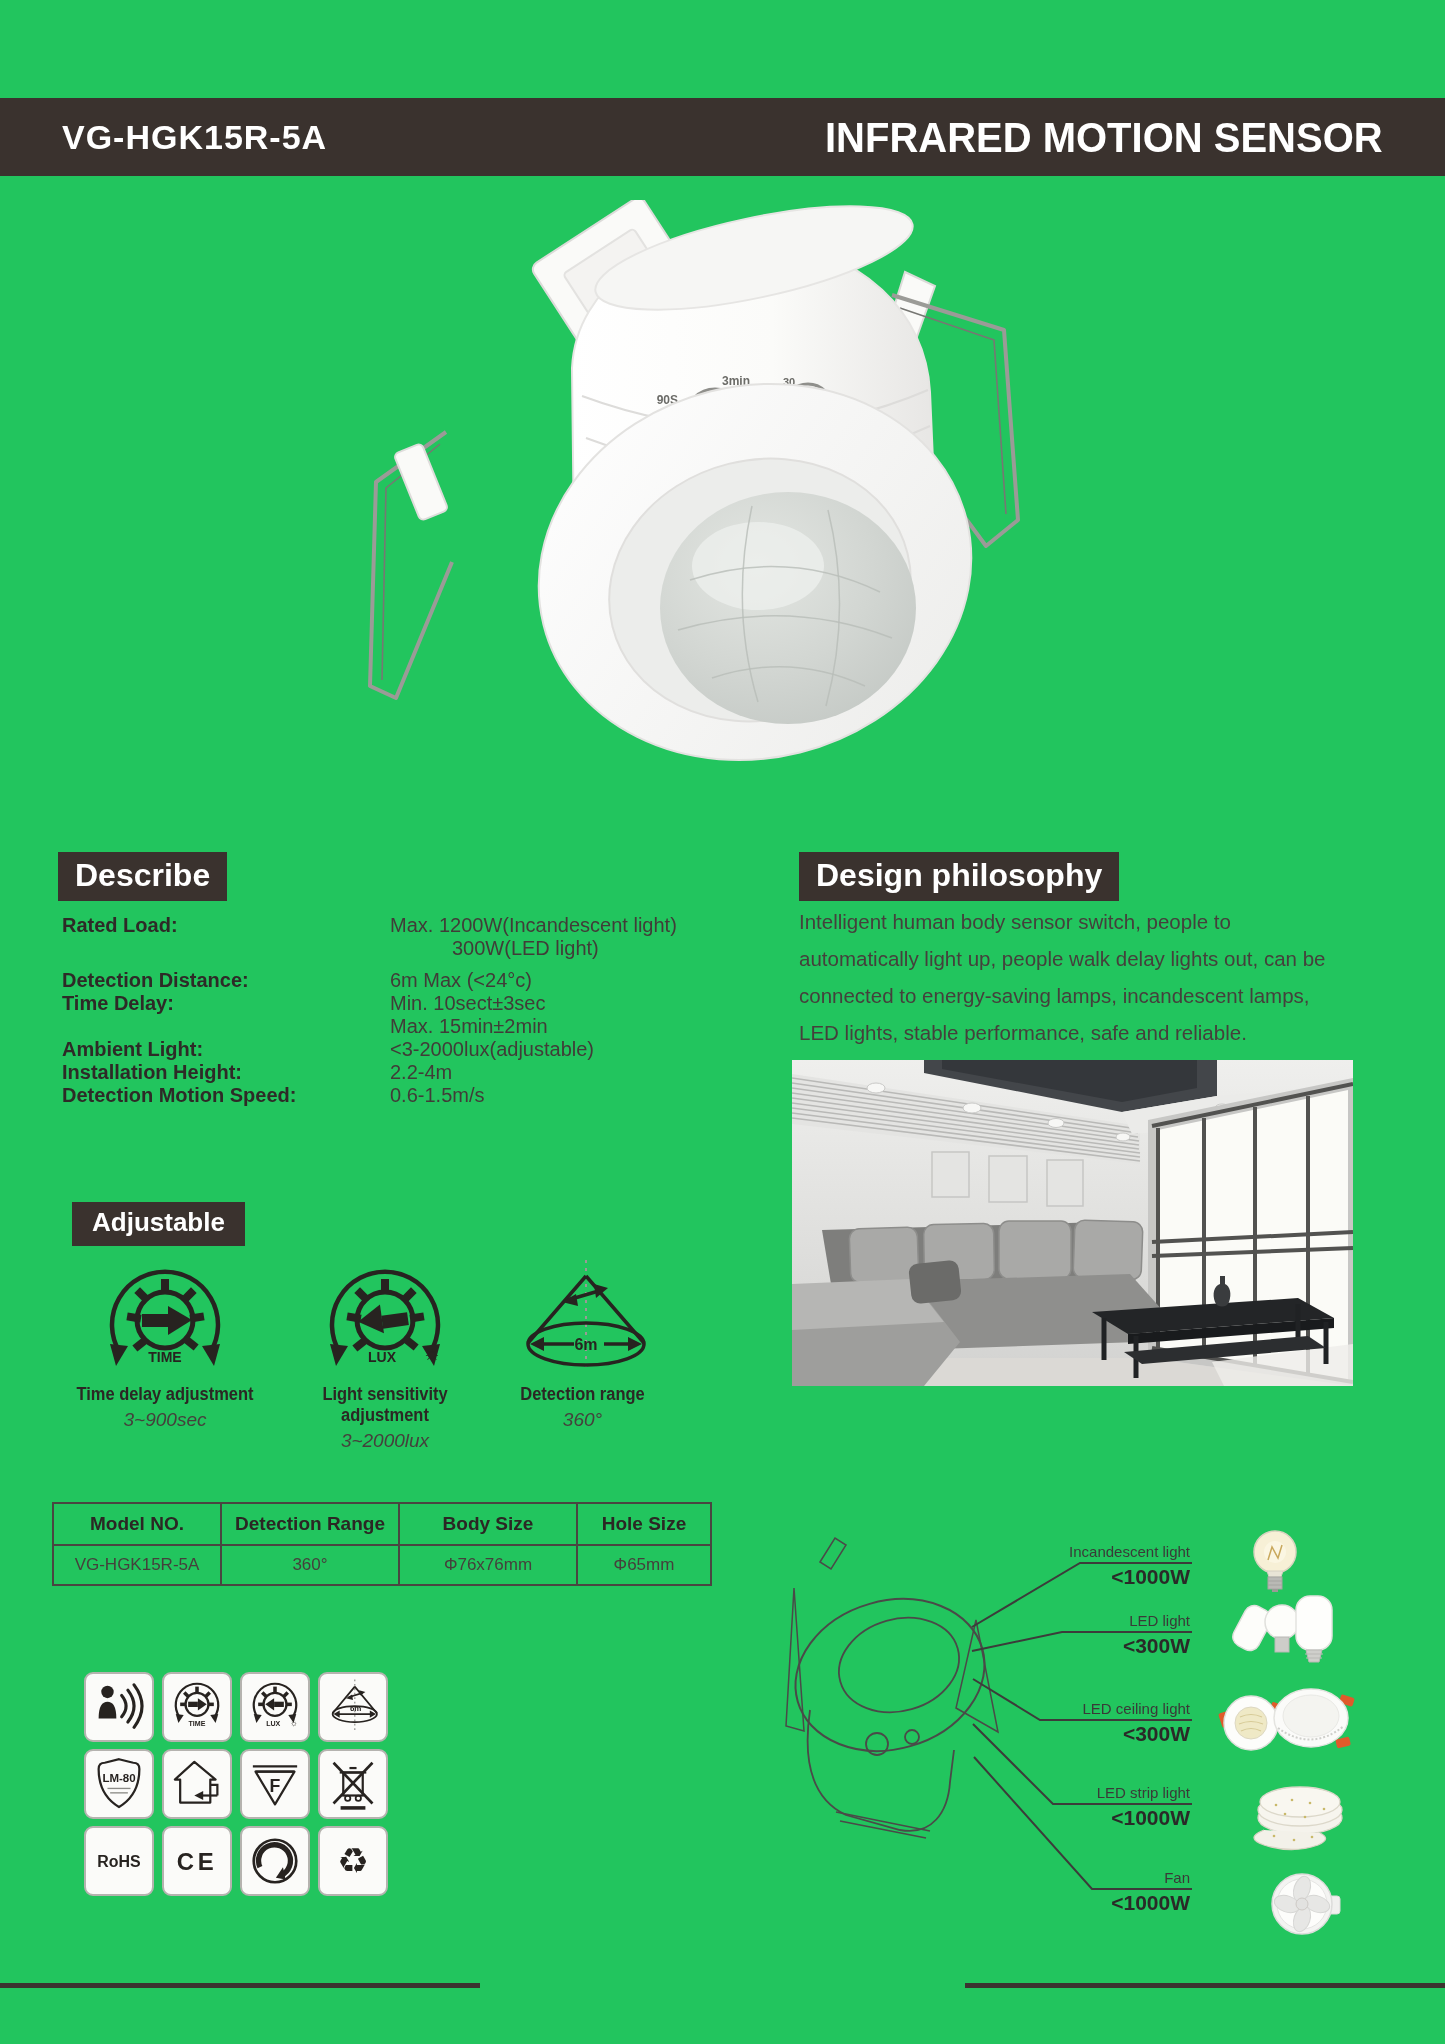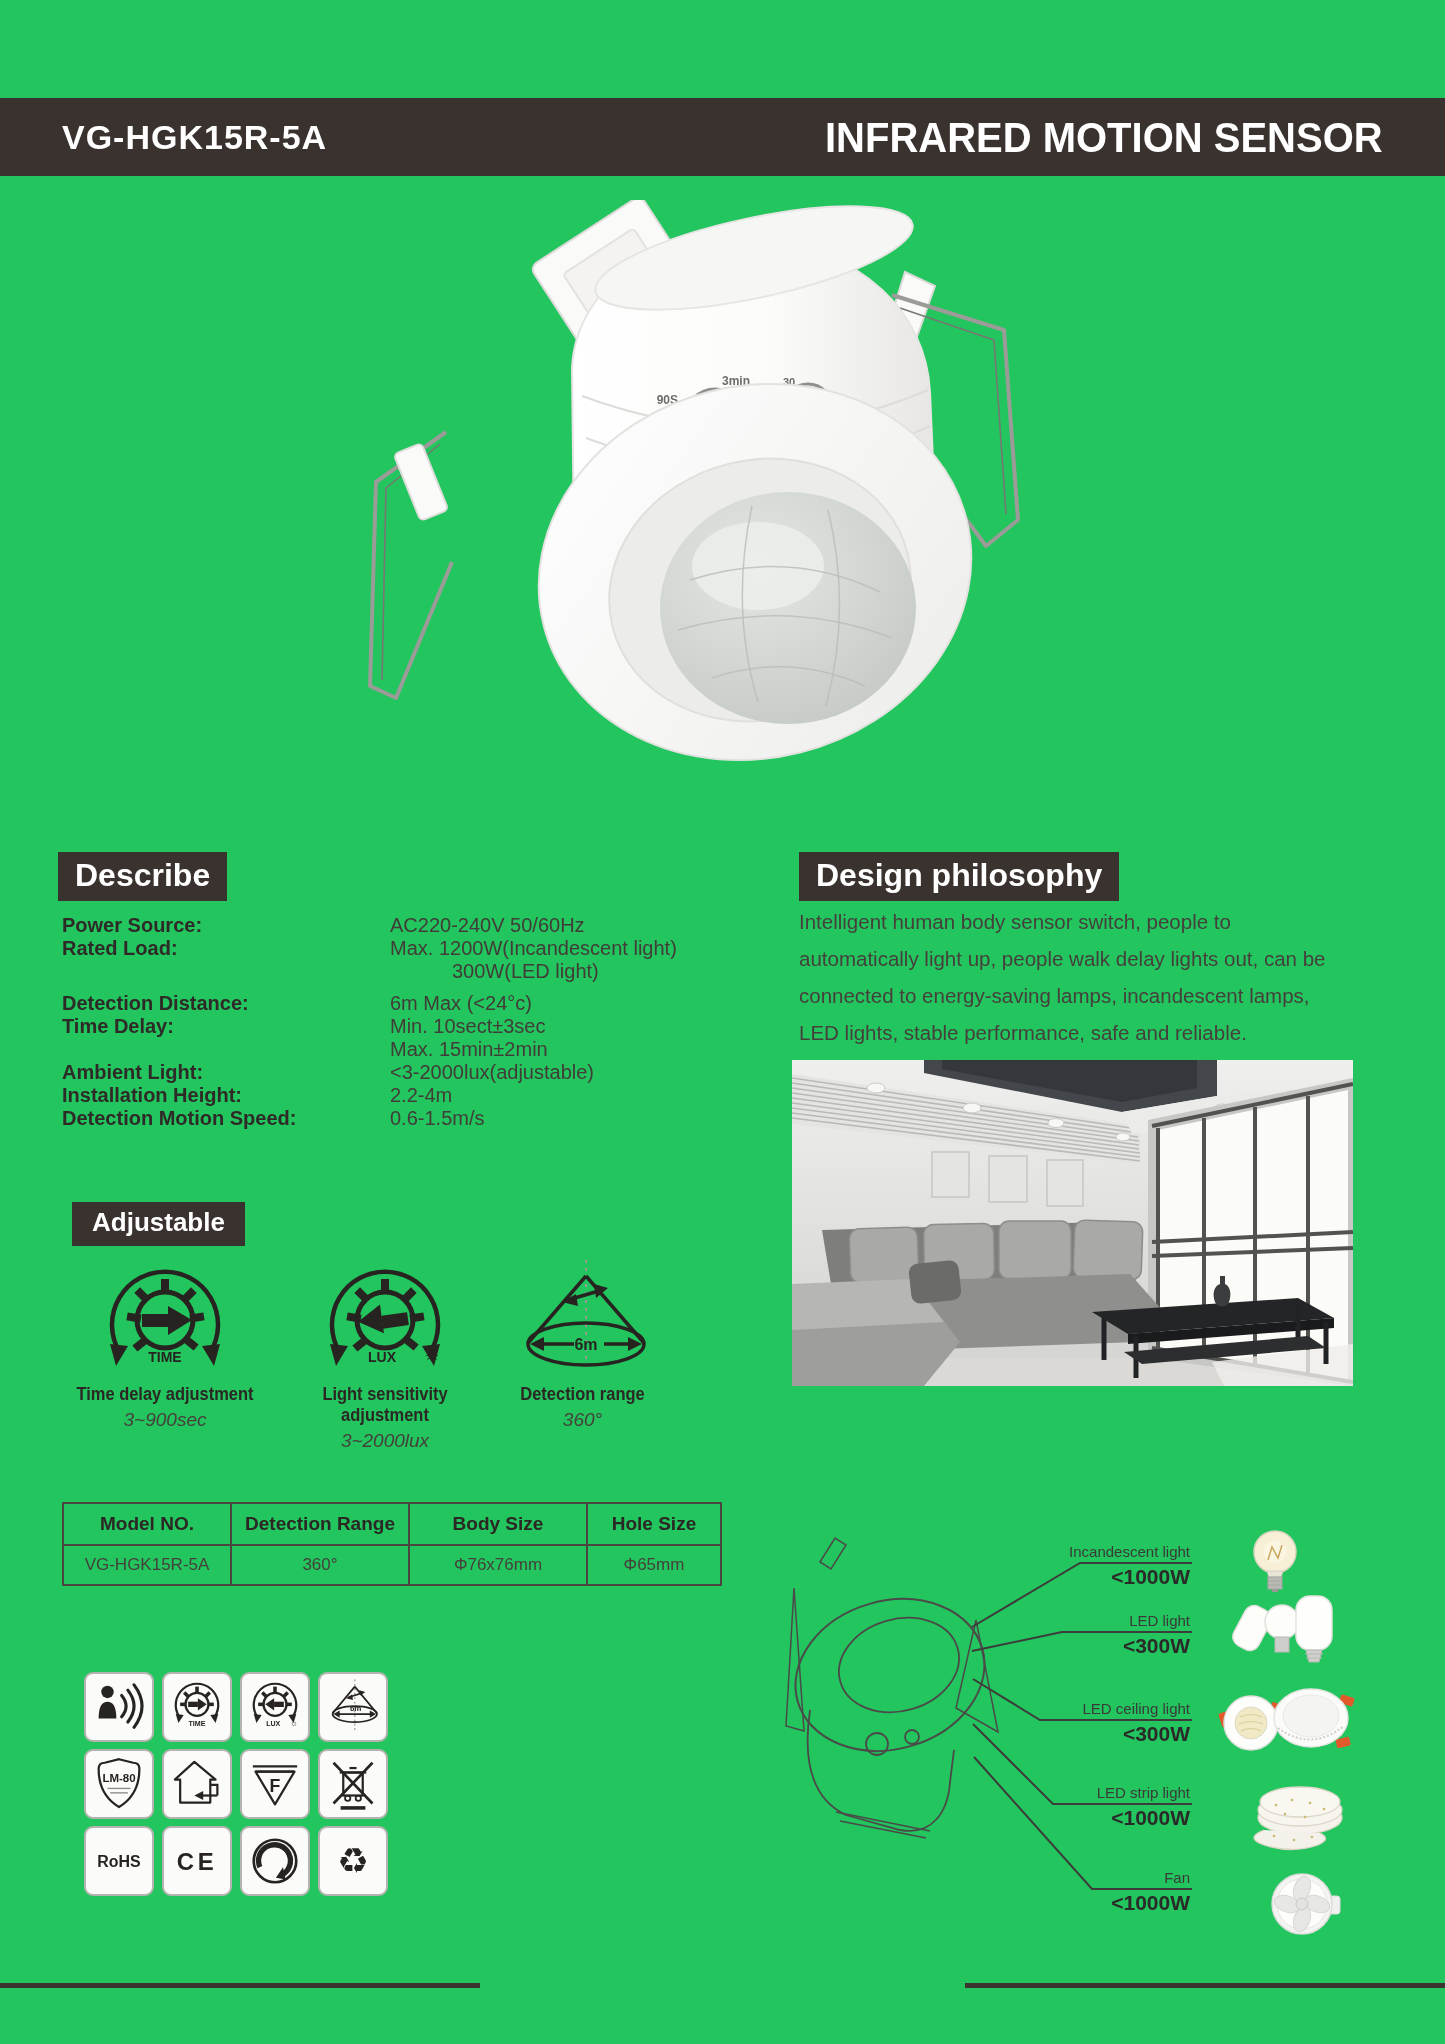--- a/index.html
+++ b/index.html
@@ -43,21 +43,21 @@
   .adj{position:absolute;left:50px;top:1256px;display:flex;}
   .adj-item{text-align:center;}
   .adj-item.c1{width:230px;}
   .adj-item.c2{width:210px;}
   .adj-item.c3{width:185px;}
   .adj-label{font-weight:bold;font-size:17.5px;color:#2b2724;margin-top:6px;
              transform:scaleX(.94);}
   .adj-value{font-size:19px;color:#45403c;margin-top:4px;font-style:italic;}
 
   
-  .spec-table{position:absolute;left:62px;top:1502px;border-collapse:collapse;}
+  .spec-table{position:absolute;left:52px;top:1502px;border-collapse:collapse;}
   .spec-table th,.spec-table td{border:2px solid #4a4541;text-align:center;
         padding:0 10px;box-sizing:border-box;}
   .spec-table th{font-size:19px;font-weight:bold;height:42px;color:#2b2724;}
   .spec-table td{font-size:17px;height:40px;color:#45403c;}
   .cw1{width:168px;} .cw2{width:178px;} .cw3{width:178px;} .cw4{width:134px;}
 
   
   .certgrid{position:absolute;left:84px;top:1672px;display:grid;
             grid-template-columns:repeat(4,70px);grid-auto-rows:70px;gap:7px 8px;}
   .cert{background:#fbfbf9;border:2px solid #b5b3af;border-radius:9px;
@@ -148,26 +148,20 @@
     <g>
       <ellipse cx="428" cy="408" rx="128" ry="116" fill="url(#dome)"></ellipse>
       <ellipse cx="398" cy="366" rx="66" ry="44" fill="#eef0ed" opacity=".75"></ellipse>
       <path d="M330,380 Q428,348 520,392 M318,430 Q428,398 532,438 M352,478 Q430,452 505,486" fill="none" stroke="#b8bdb8" stroke-width="1.5" opacity=".8"></path>
       <path d="M392,306 Q370,408 398,502 M468,310 Q492,408 466,506" fill="none" stroke="#b8bdb8" stroke-width="1.5" opacity=".8"></path>
     </g>
   </svg>
 
   <div class="badge describe">Describe</div>
   <div class="specs">
-    <div class="sprow">
-      <div class="slabel">Power Source:</div>
-      <div class="svals">
-          <div class="sval">AC220-240V 50/60Hz</div>
-        </div>
-    </div>
     <div class="sprow">
       <div class="slabel">Rated Load:</div>
       <div class="svals">
         <div class="sval">Max. 1200W(Incandescent light)</div>
         <div class="sval indent">300W(LED light)</div>
       </div>
     </div>
     <div class="sprow mt">
       <div class="slabel">Detection Distance:</div>
       <div class="svals">

